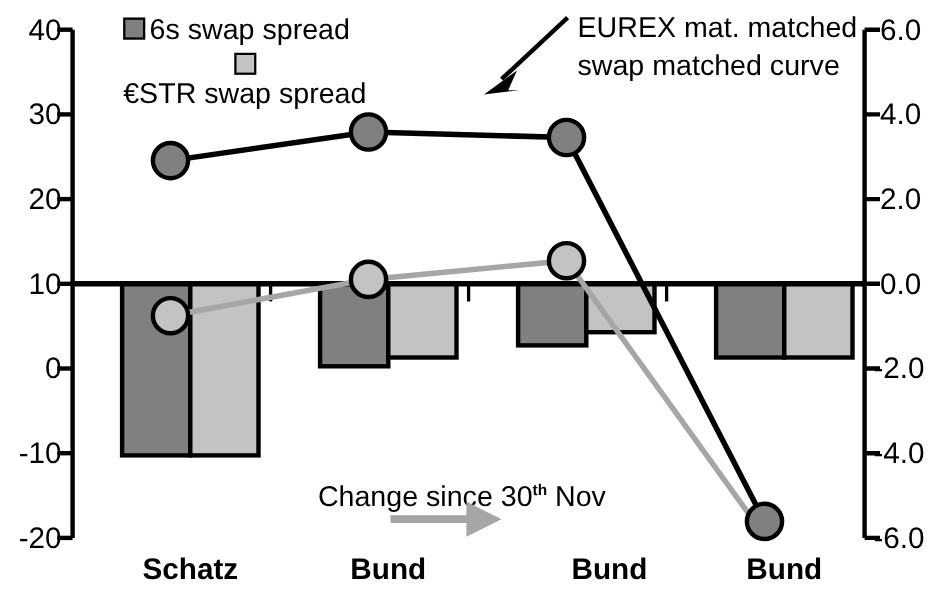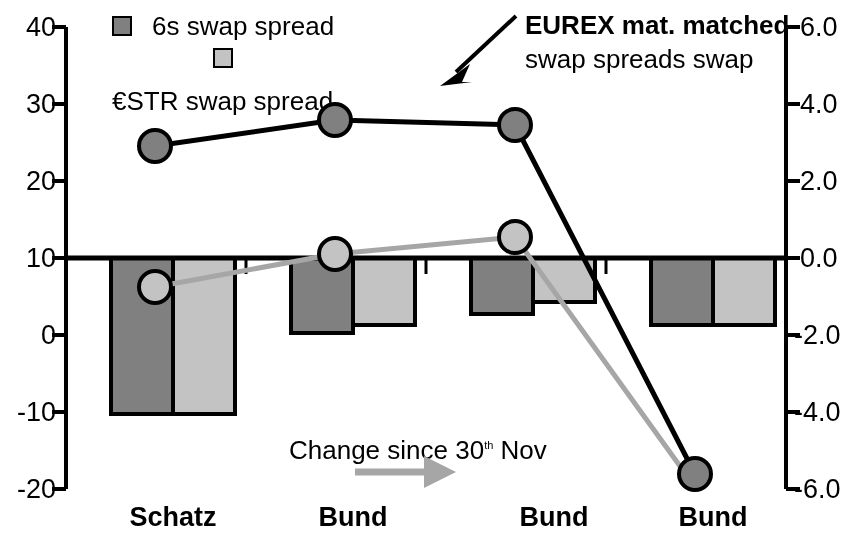--- a/index.html
+++ b/index.html
@@ -6,26 +6,26 @@
   body{width:852px;height:539px;overflow:hidden;
        font-family:"Liberation Sans","DejaVu Sans",sans-serif;color:#000;}
   #root{position:relative;width:852px;height:474px;padding-left:40px;}
 
   .axis-label{position:absolute;font-size:27px;line-height:27px;color:#000;white-space:nowrap;}
   .axis-label.left{text-align:right;}
   .axis-label.right{text-align:left;}
 
   .cat-label{position:absolute;font-size:27px;line-height:27px;text-align:center;white-space:nowrap;font-weight:bold;}
 
-  .legend-item{position:absolute;display:flex;align-items:center;gap:20px;font-size:26px;line-height:26px;white-space:nowrap;}
+  .legend-item{position:absolute;display:flex;align-items:center;gap:4px;font-size:26px;line-height:26px;white-space:nowrap;}
   .legend-swatch{width:20px;height:20px;border:2px solid #000;box-sizing:border-box;display:inline-block;}
 
   .annot{position:absolute;font-size:26px;line-height:31px;white-space:nowrap;}
   .annot2{position:absolute;font-size:26px;line-height:26px;white-space:nowrap;}
-  .annot2 sup{font-size:11px;vertical-align:super;}
+  .annot2 sup{font-size:14px;vertical-align:super;font-weight:bold;}
 
   svg{position:absolute;left:0;top:0;}
 </style>
 </head>
 <body>
 
 <div id="root">
 
   <div class="axis-label left" style="left:-2px;  top:14px;  width:58px;">40</div>
   <div class="axis-label left" style="left:-2px;  top:91px;  width:58px;">30</div>
@@ -50,22 +50,22 @@
 
   <div class="legend-item" style="left:112px; top:13px;">
     <span class="legend-swatch" style="background:#808080;"></span>
     <span>6s swap spread</span>
   </div>
   <div class="legend-item" style="left:112px; top:48px;flex-direction:column;">
     <span class="legend-swatch" style="background:#c3c3c3;"></span>
     <span>€STR swap spread</span>
   </div>
 
-  <div class="annot" style="left:525px; top:10px;font-weight:bold;">EUREX mat. matched</div>
-  <div class="annot" style="left:525px; top:44px;">swap spreads swap</div>
+  <div class="annot" style="left:525px; top:10px;">EUREX mat. matched</div>
+  <div class="annot" style="left:525px; top:44px;">swap matched curve</div>
 
   <div class="annot2" style="left:289px; top:432px;">
     <span>Change since 30</span><sup>th</sup><span> Nov</span>
   </div>
 
   <svg width="852" height="539">
 
     <g>
       <line x1="66" y1="27" x2="66" y2="489" stroke="#000" stroke-width="4"></line>
       <line x1="786" y1="27" x2="786" y2="489" stroke="#000" stroke-width="4"></line>

